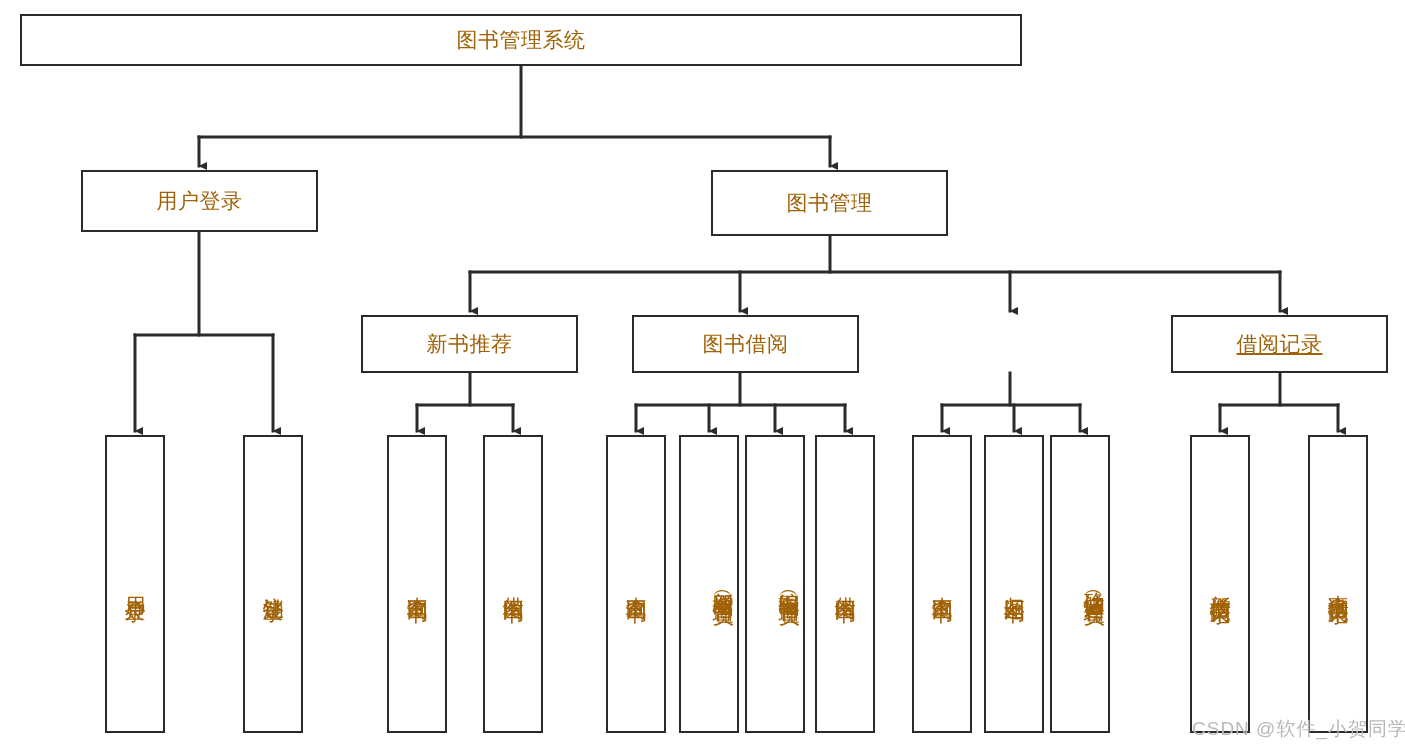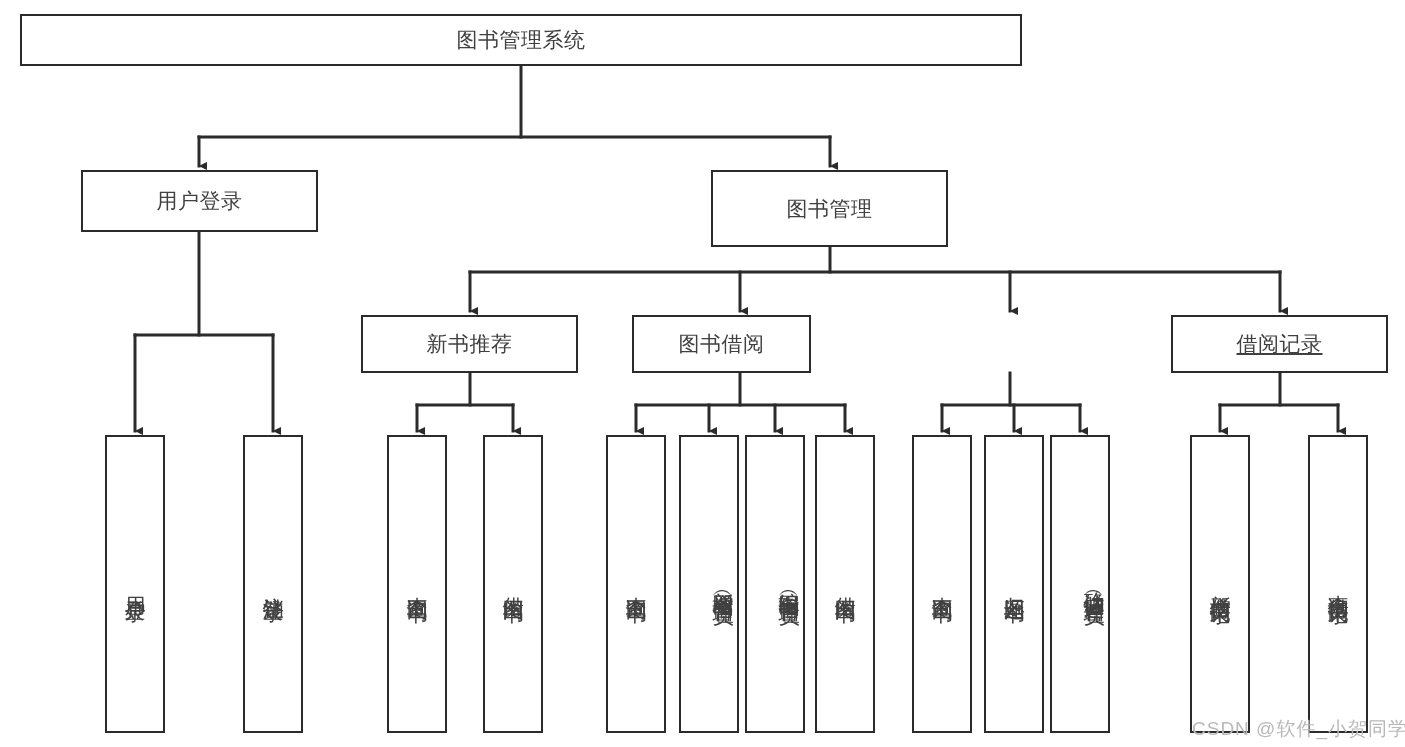--- a/index.html
+++ b/index.html
@@ -26,21 +26,21 @@
     pointer-events: none;
   }
   .node {
     position: absolute;
     box-sizing: border-box;
     border: 2px solid #2b2b2b;
     background: #ffffff;
     display: flex;
     align-items: center;
     justify-content: center;
-    color: #404040;
+    color: #a16207;
   }
   .node.horiz {
     font-size: 21px;
     letter-spacing: 0.5px;
     line-height: 1.2;
   }
   .node.vert {
     writing-mode: vertical-rl;
     text-orientation: upright;
     font-size: 21px;
@@ -122,28 +122,28 @@
     </g>
   </svg>
 
   <div class="node horiz" style="left:20px; top:14px; width:1002px; height:52px;">
     <span class="node-label">图书管理系统</span>
   </div>
 
   <div class="node horiz" style="left:81px; top:170px; width:237px; height:62px;">
     <span class="node-label">用户登录</span>
   </div>
-  <div class="node horiz" style="left:711px; top:170px; width:237px; height:77px;">
+  <div class="node horiz" style="left:711px; top:170px; width:237px; height:66px;">
     <span class="node-label">图书管理</span>
   </div>
 
   <div class="node horiz" style="left:361px; top:315px; width:217px; height:58px;">
     <span class="node-label">新书推荐</span>
   </div>
-  <div class="node horiz" style="left:632px; top:315px; width:179px; height:58px;">
+  <div class="node horiz" style="left:632px; top:315px; width:227px; height:58px;">
     <span class="node-label">图书借阅</span>
   </div>
   <div class="node horiz" style="left:1171px; top:315px; width:217px; height:58px;text-decoration:underline;">
     <span class="node-label">借阅记录</span>
   </div>
 
   <div class="node vert centered" style="left:105px; top:435px; width:60px; height:298px;">
     <span class="node-label">用户登录</span>
   </div>
   <div class="node vert centered" style="left:243px; top:435px; width:60px; height:298px;">

